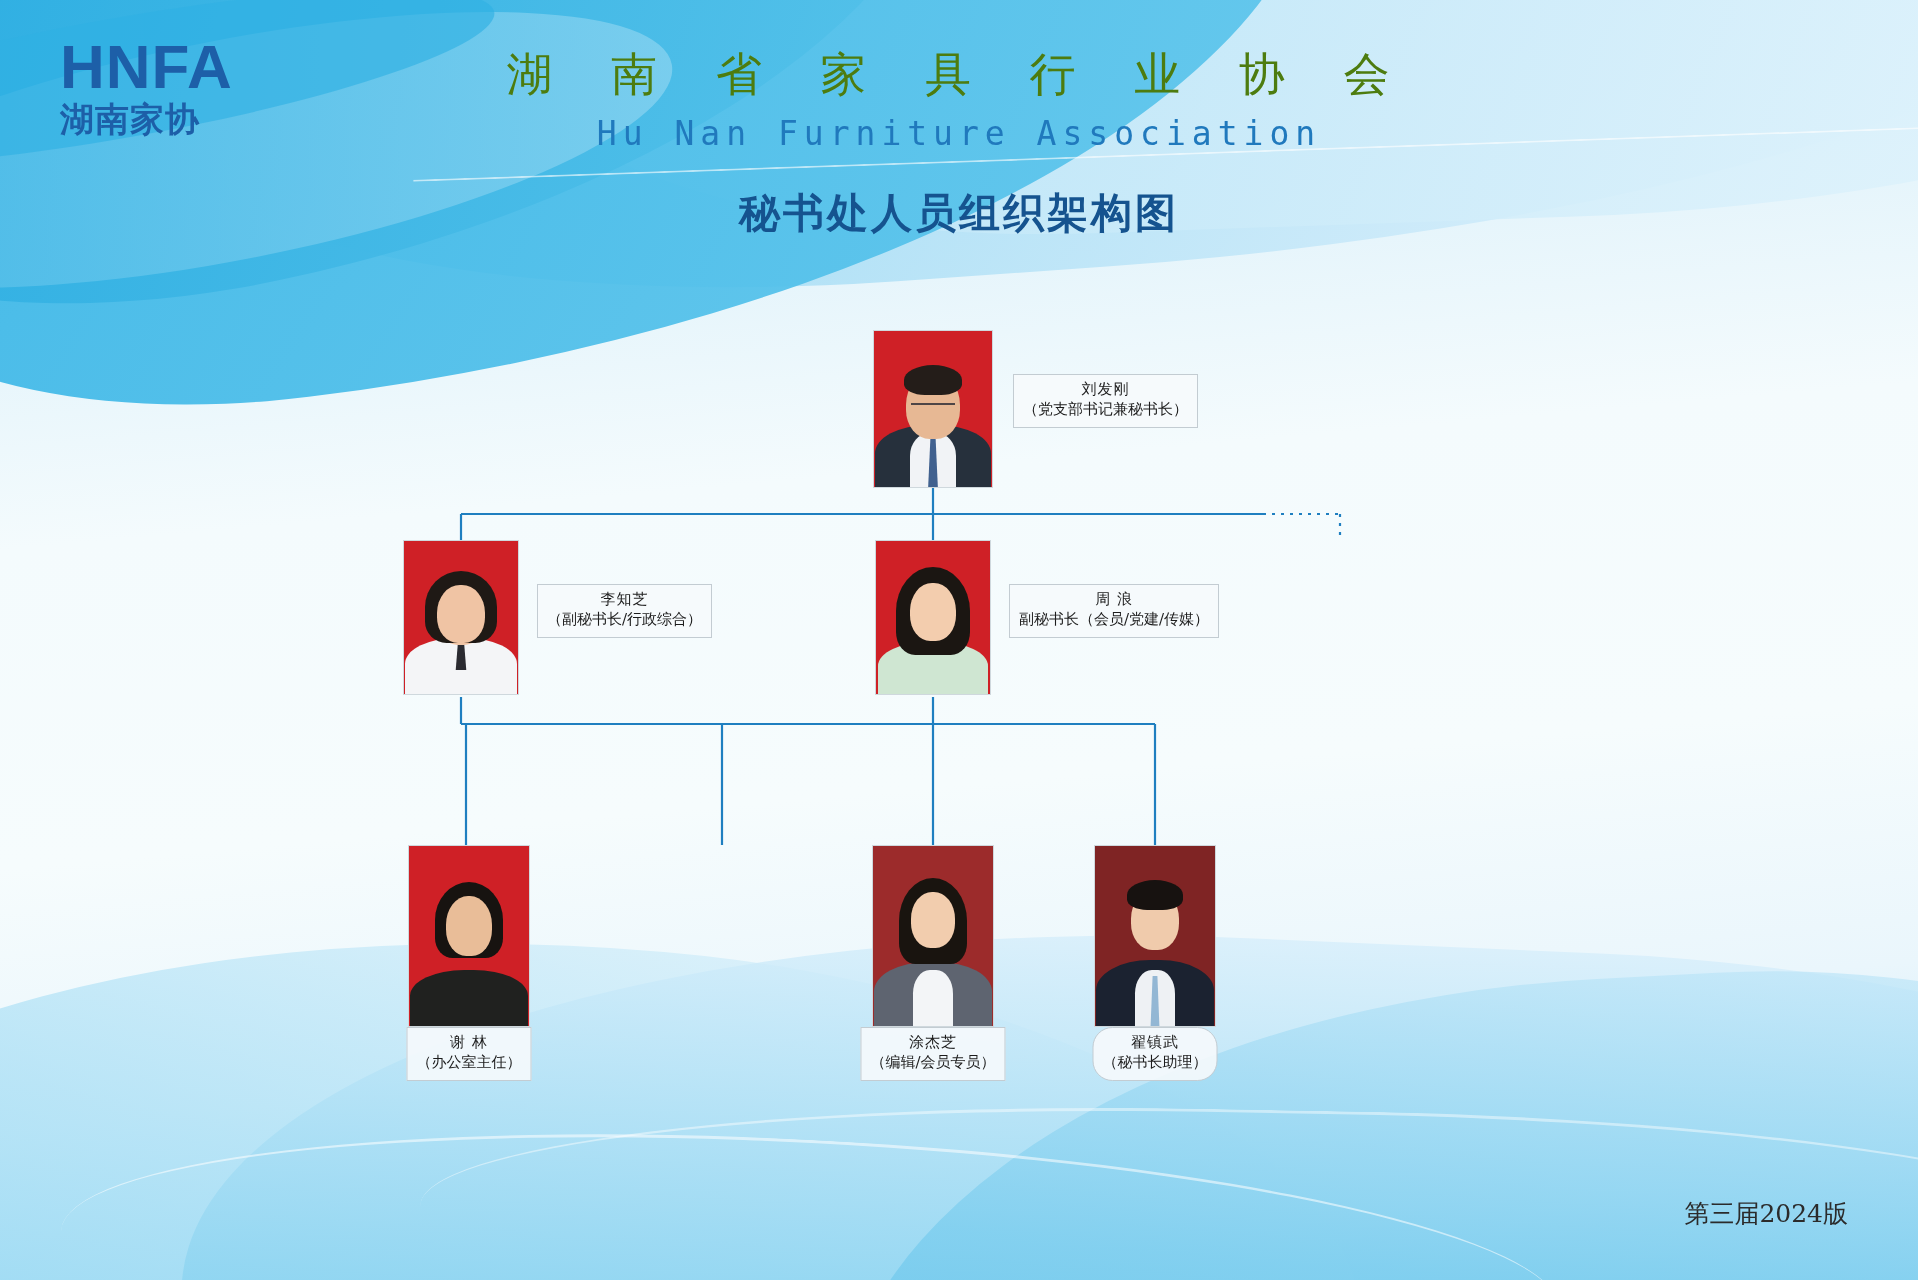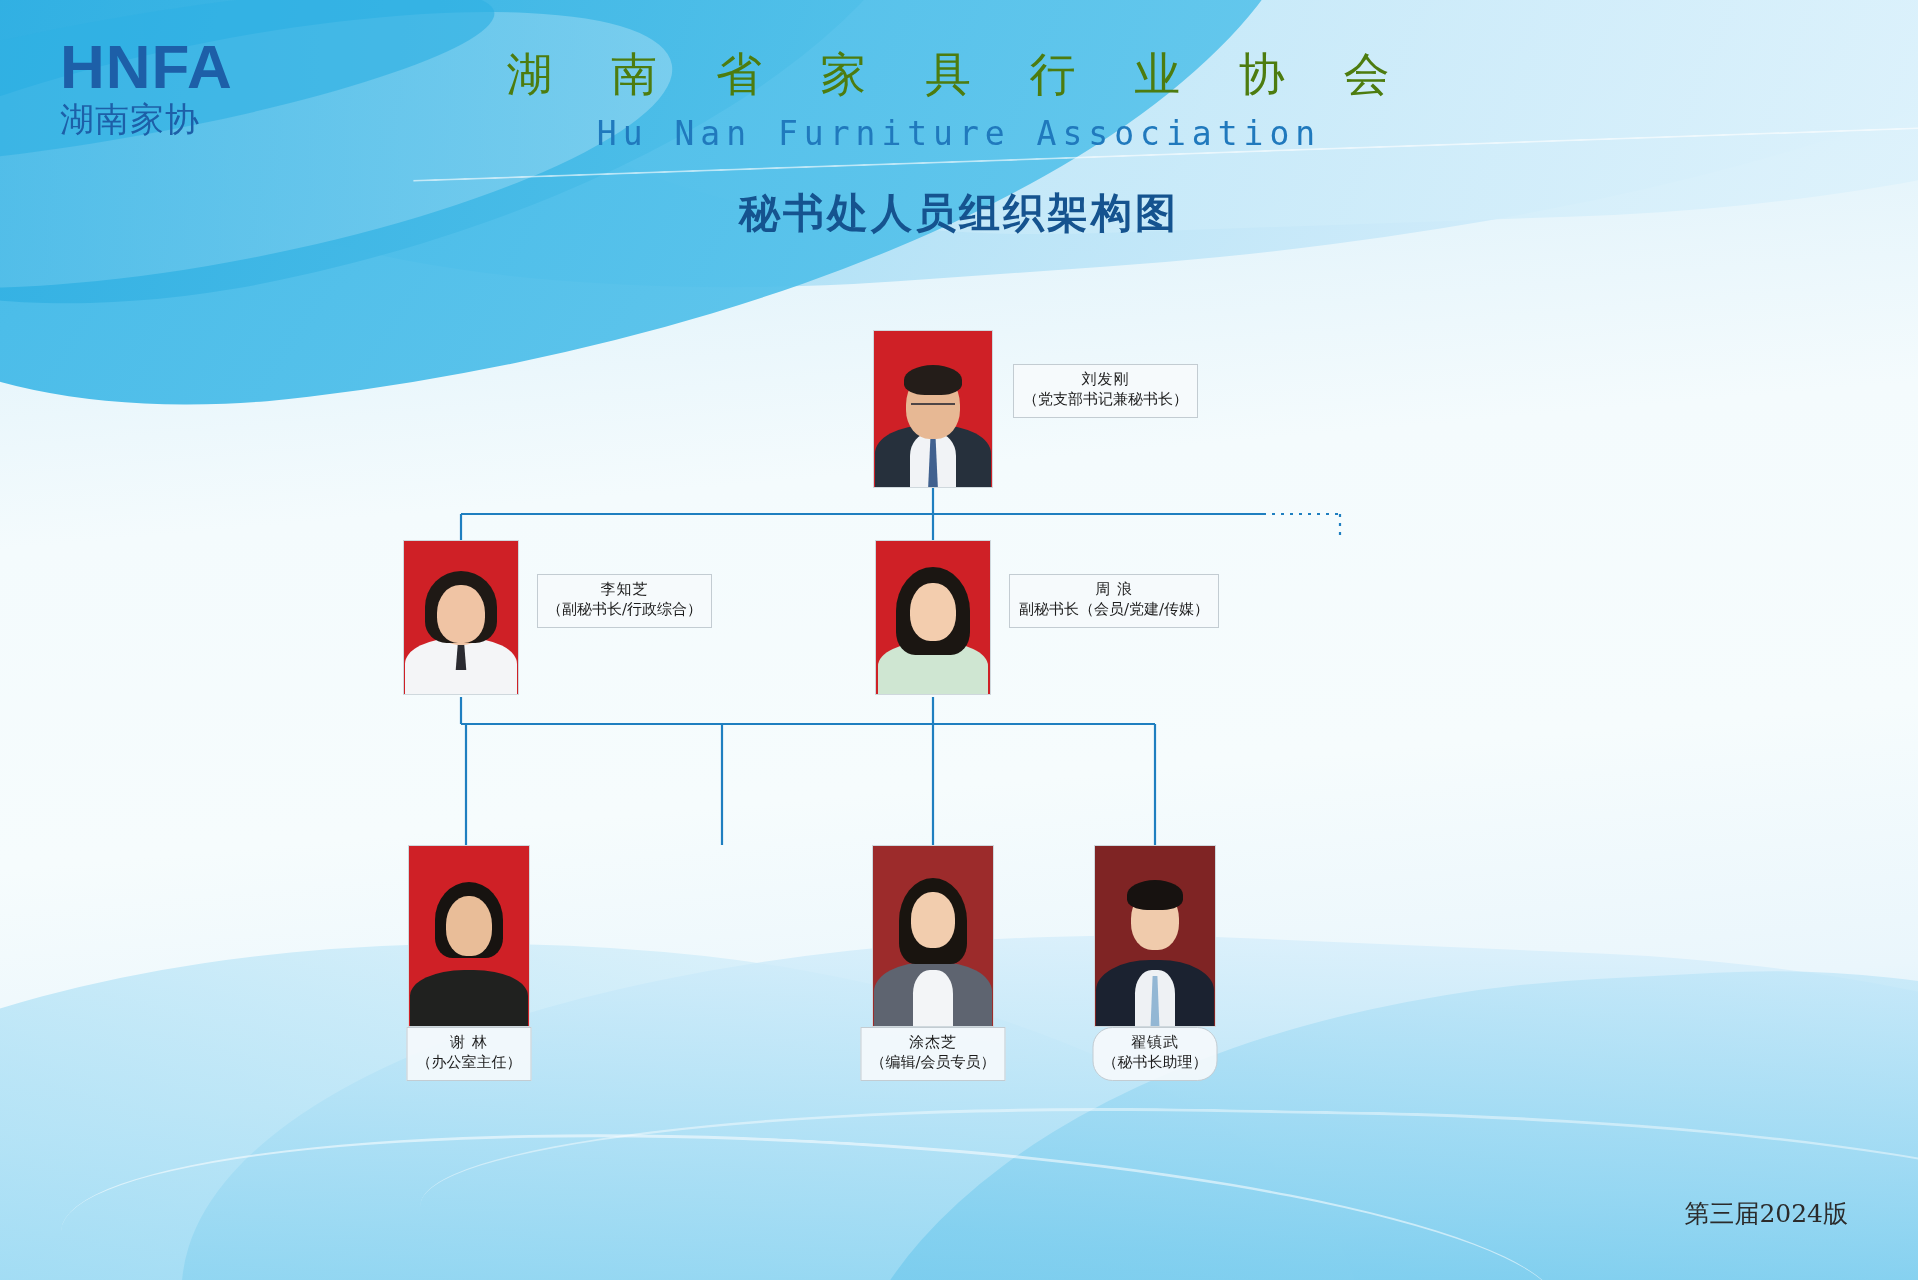--- a/index.html
+++ b/index.html
@@ -105,21 +105,21 @@
   }
   .logo-main {
     font-family:"Liberation Sans", sans-serif;
     font-weight:bold; font-size:62px; line-height:1;
     color:#1d5fa8; letter-spacing:1px;
   }
   .logo-sub {
     font-size:34px; line-height:1.15; margin-top:2px;
     color:#1d5fa8; letter-spacing:1px;
     font-family:"DejaVu Sans", sans-serif;
-    font-weight:normal;
+    font-weight:bold;
   }
 
   .head-block { position:absolute; left:0; right:0; top:44px; z-index:6; text-align:center; }
   .org-cn {
     font-size:46px; letter-spacing:22px; color:#4d7c0f;
     font-family:"DejaVu Serif", serif; white-space:nowrap;
   }
   .org-en {
     margin-top:8px;
     font-size:33px; letter-spacing:6px; color:#2079bd;
@@ -179,21 +179,21 @@
     background:rgba(246,250,252,.9);
     padding:5px 9px 7px;
     text-align:center;
     line-height:1.32;
     color:#1c1c1c;
     font-family:"DejaVu Serif", serif;
     white-space:nowrap;
   }
   .tag .nm { font-size:15px; letter-spacing:1px; }
   .tag .rl { font-size:15px; letter-spacing:0px; }
-  .tag.side { top:34px; }
+  .tag.side { top:44px; }
   .tag.below { left:50%; transform:translateX(-50%); }
 
   .footer {
     position:absolute; right:70px; bottom:50px; z-index:7;
     font-size:25px; color:#2b2b2b;
     font-family:"DejaVu Serif", serif;
   }
 </style>
 </head>
 <body>

